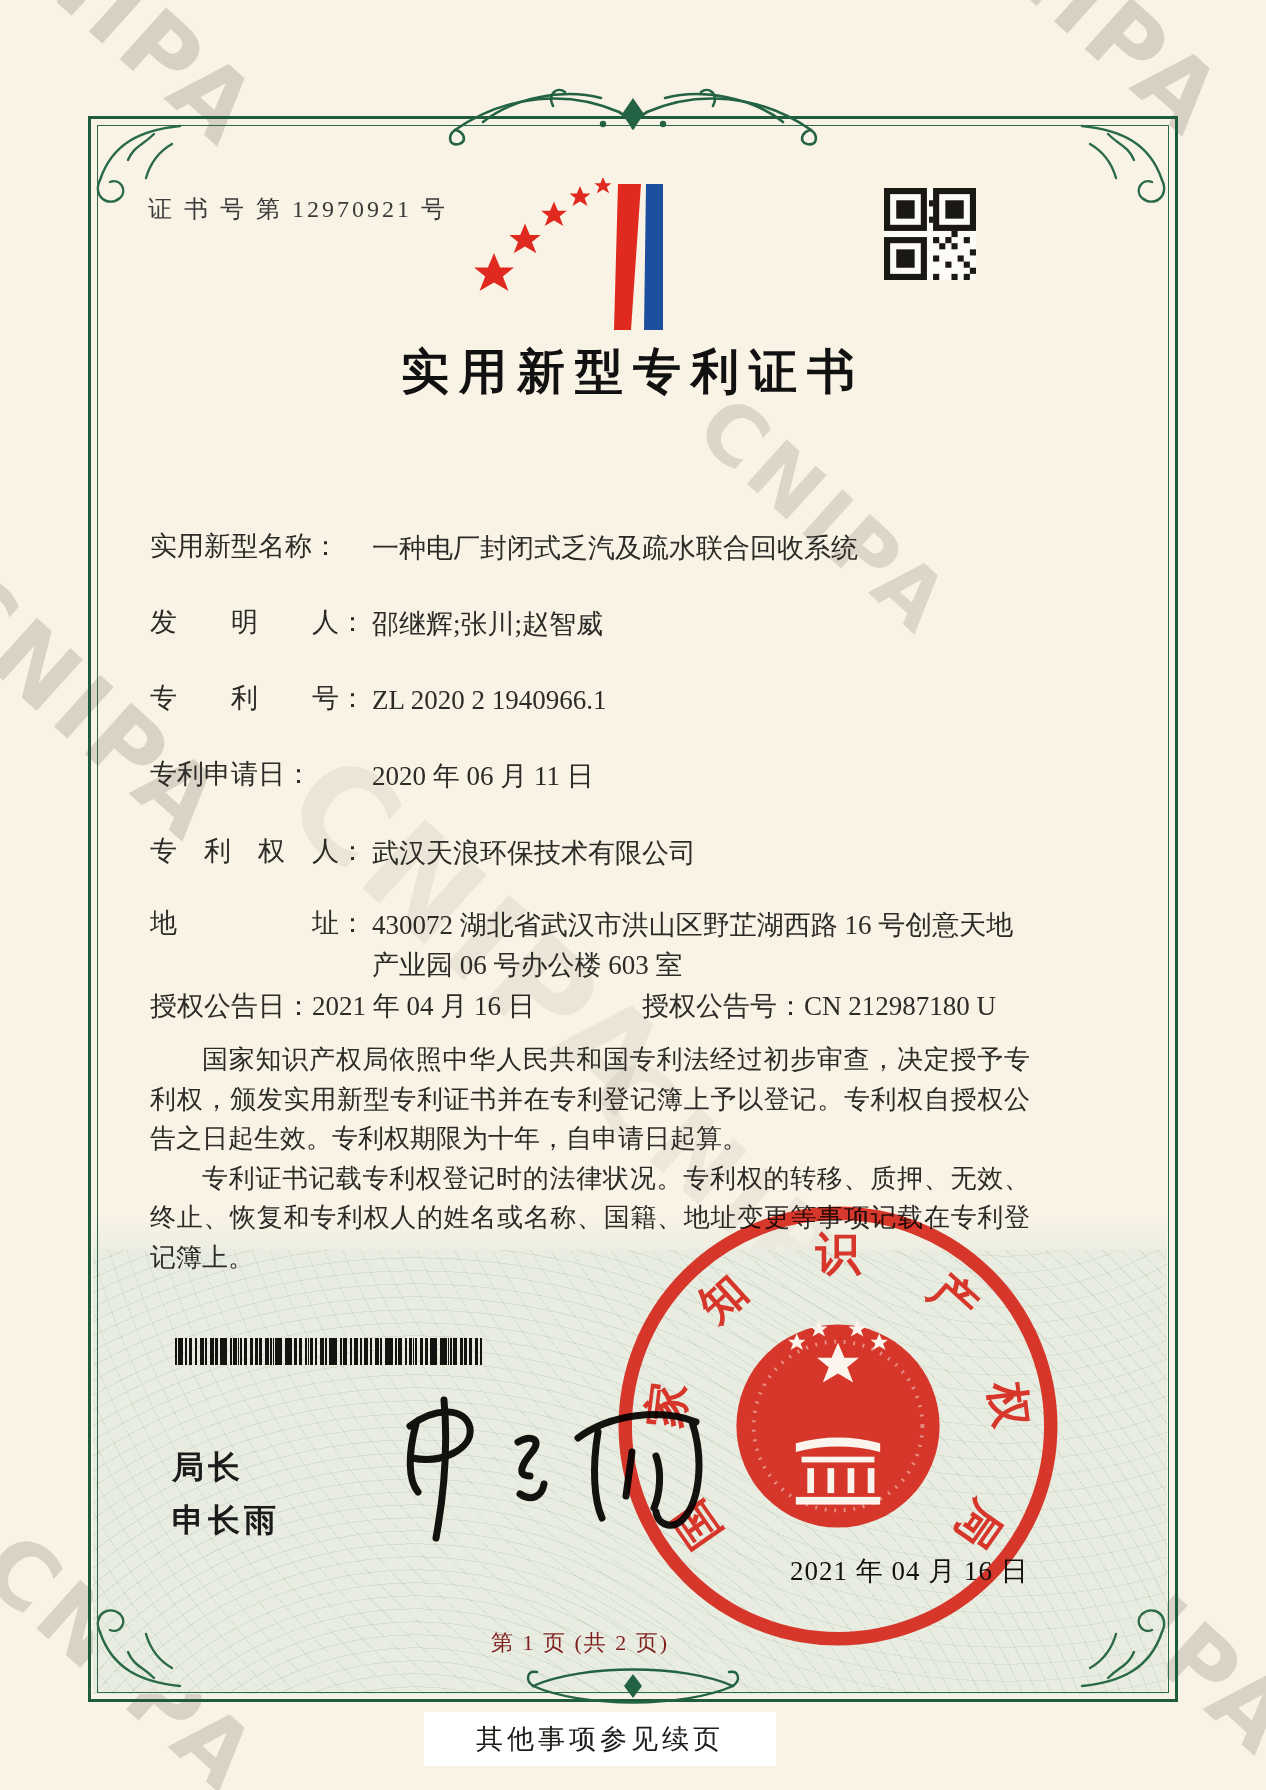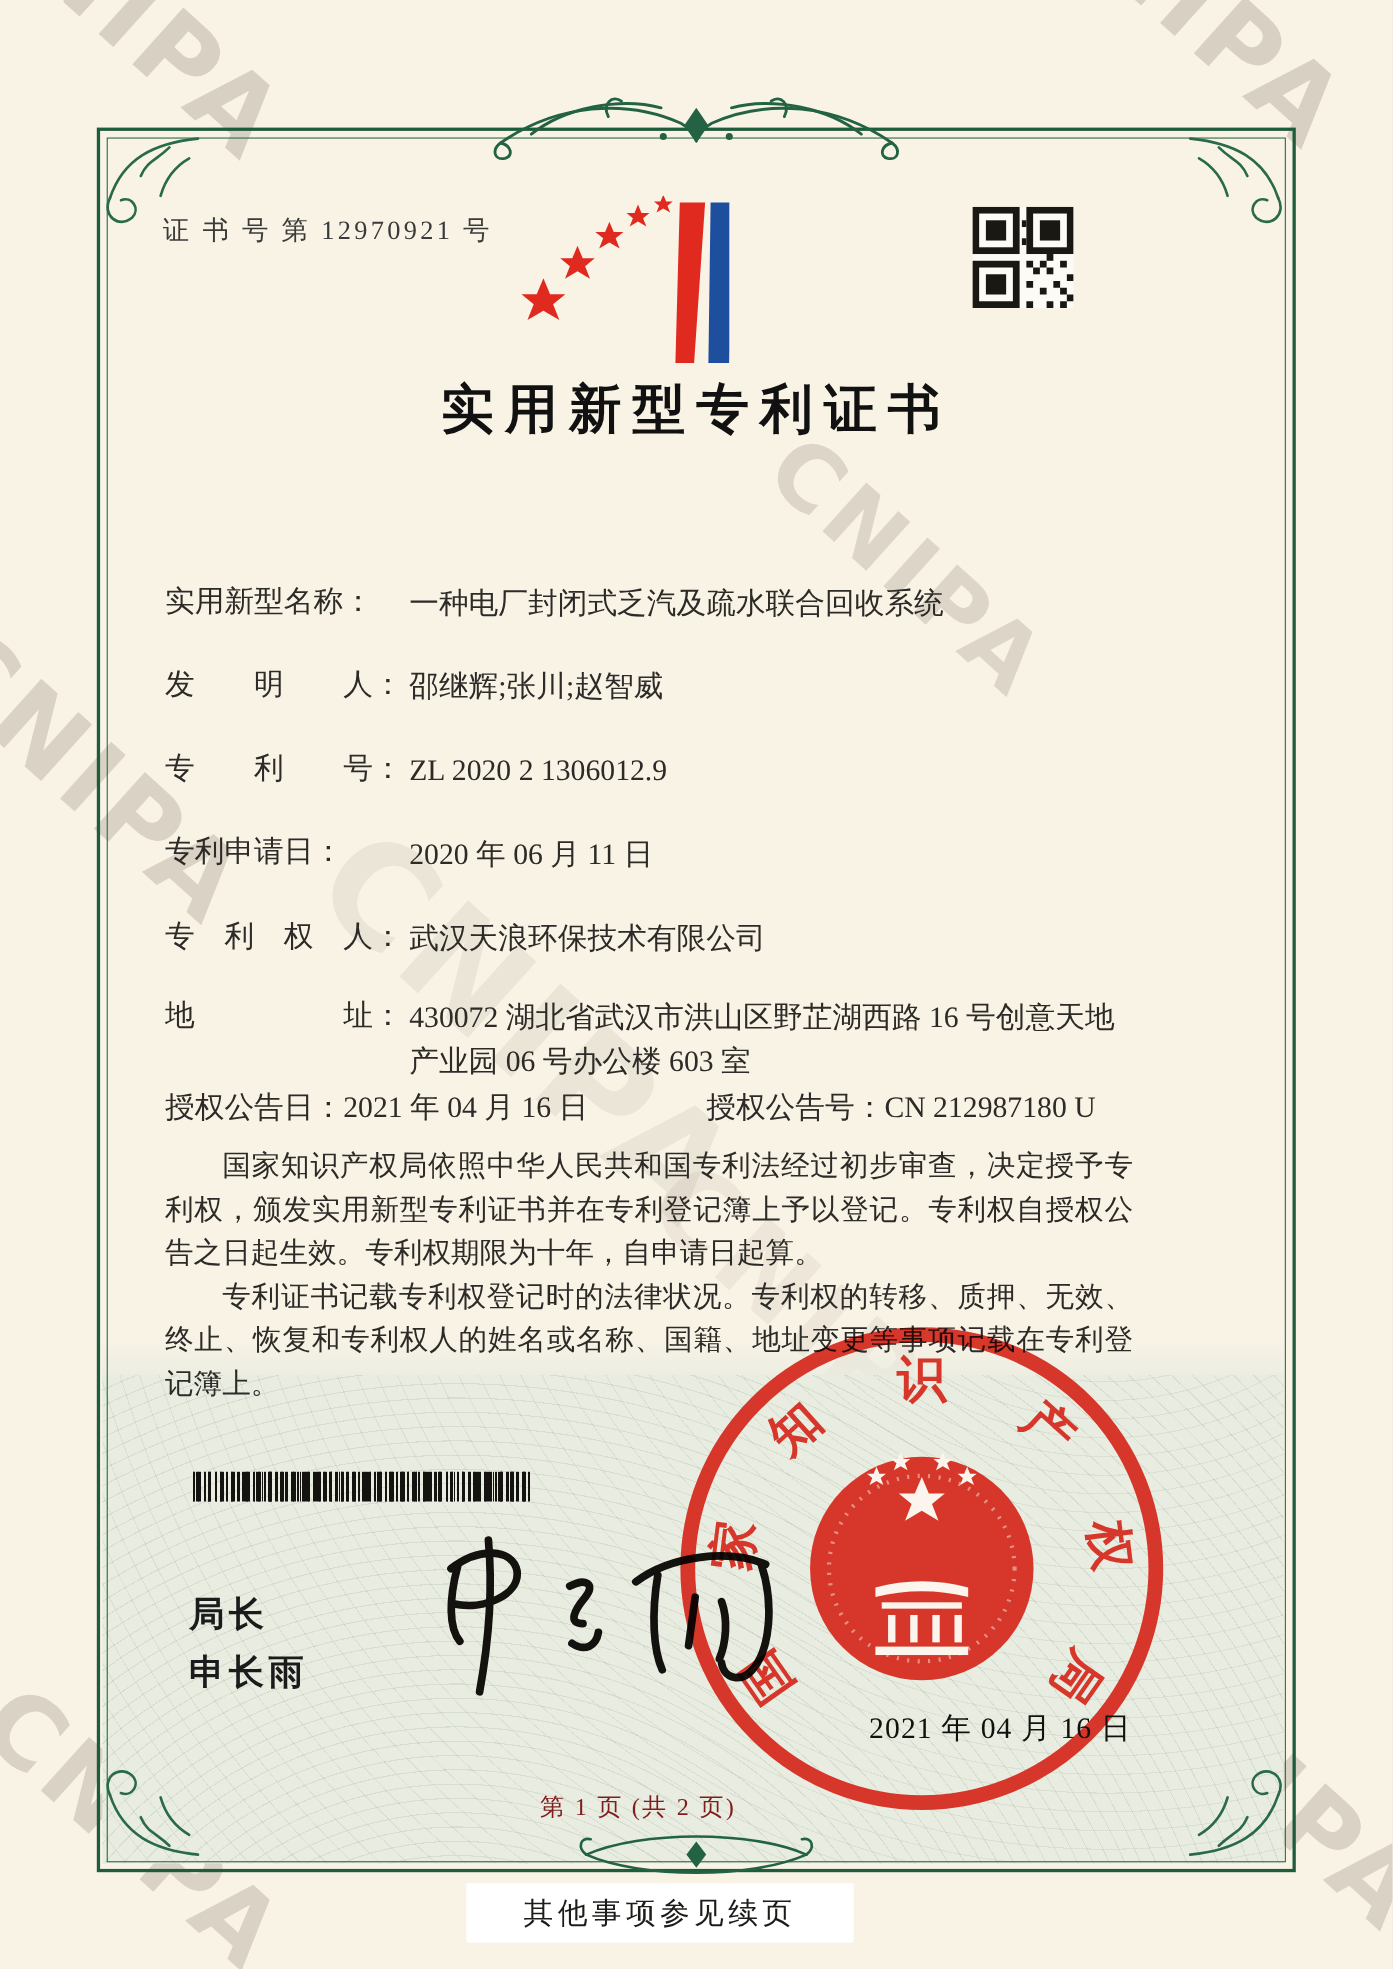--- a/index.html
+++ b/index.html
@@ -248,21 +248,21 @@
     <div class="row" style="top:528px">
       <span class="lbl">实用新型名称：</span>
       <span class="val">一种电厂封闭式乏汽及疏水联合回收系统</span>
     </div>
     <div class="row" style="top:604px">
       <span class="lbl">发　　明　　人：</span>
       <span class="val">邵继辉;张川;赵智威</span>
     </div>
     <div class="row" style="top:680px">
       <span class="lbl">专　　利　　号：</span>
-      <span class="val">ZL 2020 2 1306012.9</span>
+      <span class="val">ZL 2020 2 1940966.1</span>
     </div>
     <div class="row" style="top:756px">
       <span class="lbl">专利申请日：</span>
       <span class="val">2020 年 06 月 11 日</span>
     </div>
     <div class="row" style="top:833px">
       <span class="lbl">专　利　权　人：</span>
       <span class="val">武汉天浪环保技术有限公司</span>
     </div>
     <div class="row" style="top:905px">

